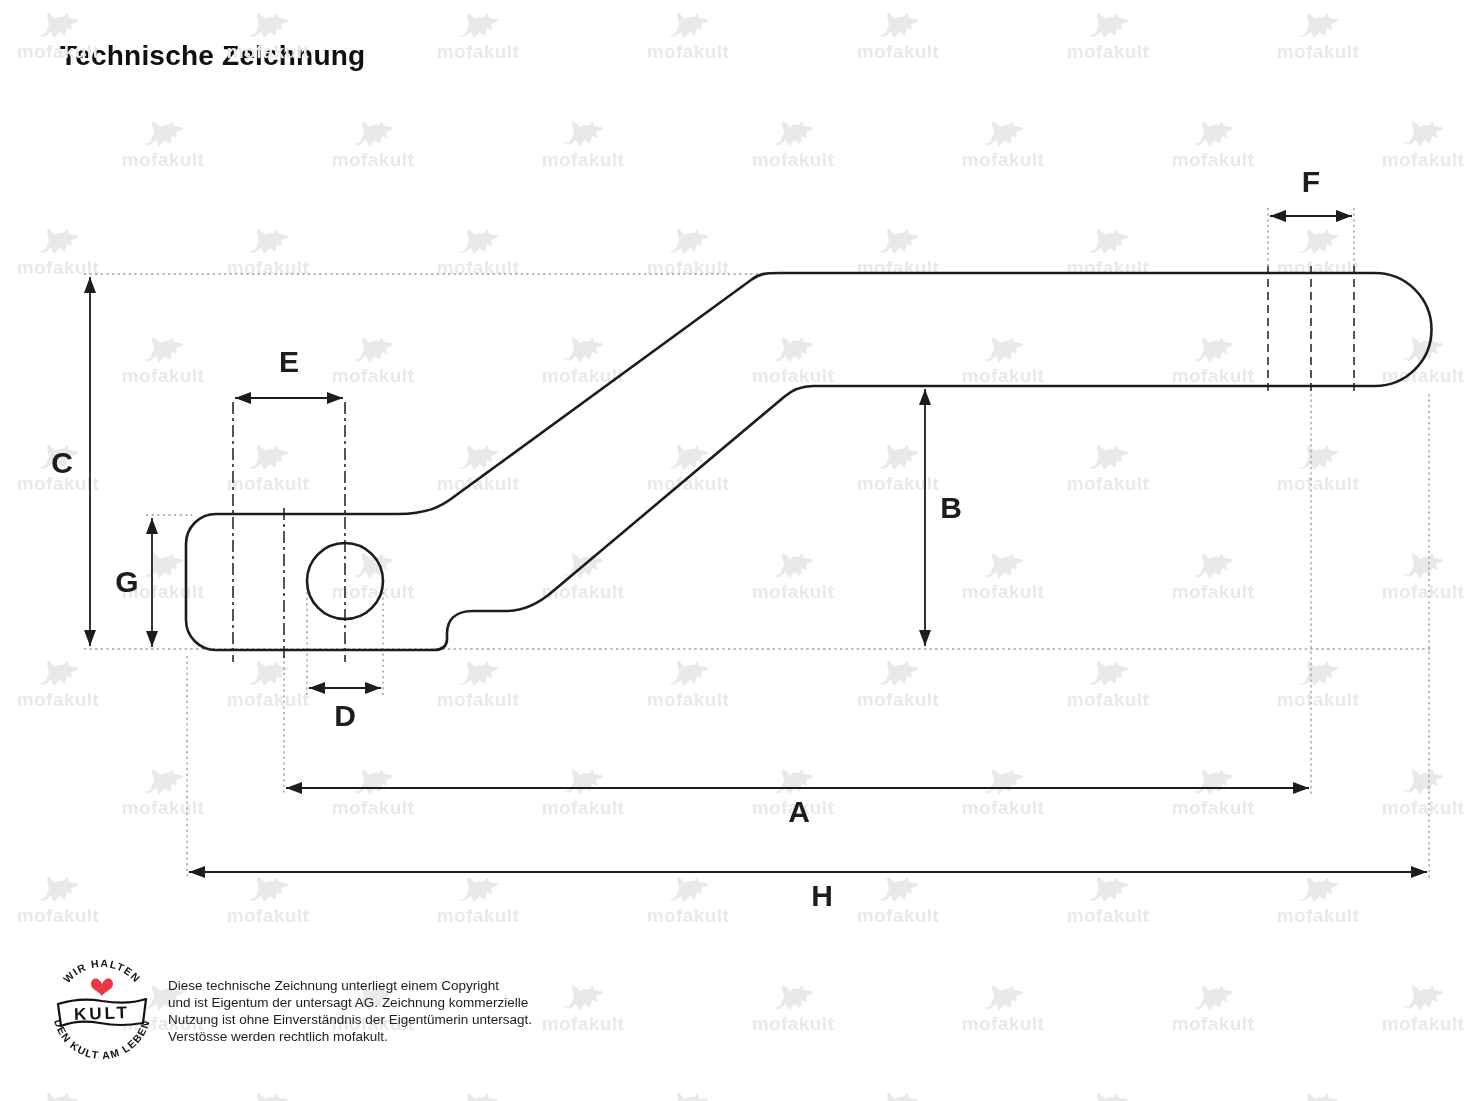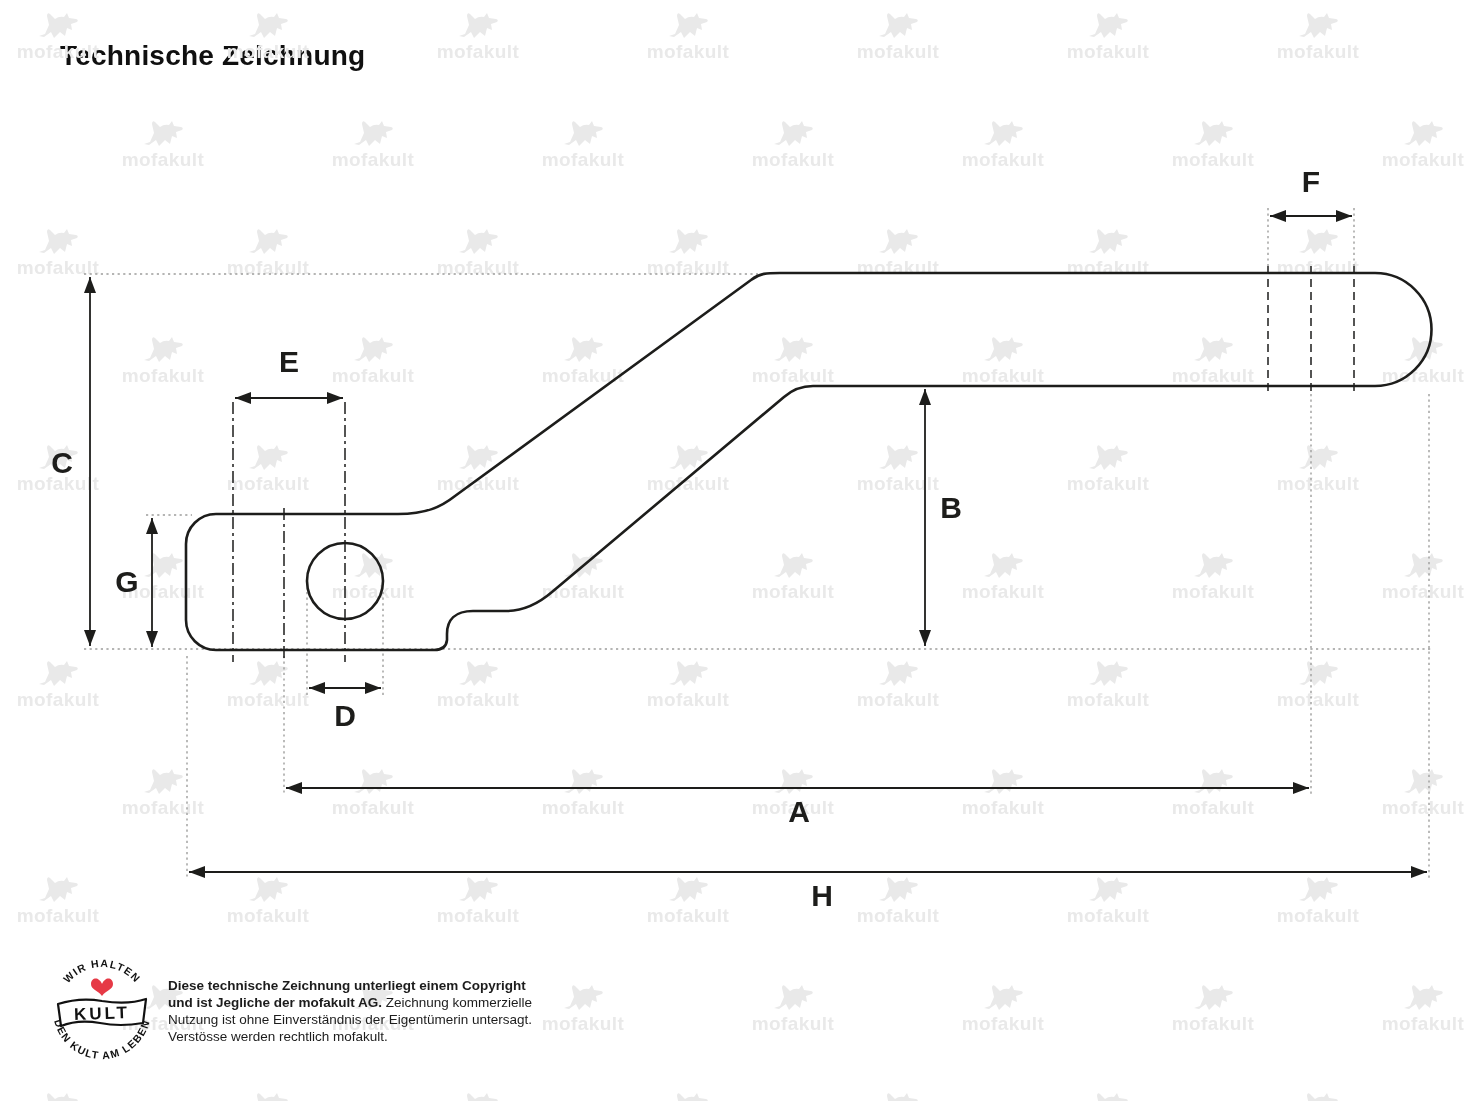--- a/index.html
+++ b/index.html
@@ -25,21 +25,21 @@
 
   .title{
     position:absolute;left:60px;top:40px;
     font-size:28px;font-weight:800;color:#101010;letter-spacing:.2px;
   }
 
   .copyright{
     position:absolute;left:168px;top:977px;width:380px;
     font-size:13.5px;line-height:17px;color:#1c1c1c;
   }
-  .copyright b{font-weight:700}
+  .copyright b{font-weight:400}
 
   .badge{position:absolute;left:38px;top:946px;width:128px;height:132px}
   .badge-arc{font:700 10.5px "Liberation Sans",sans-serif;fill:#111;letter-spacing:1.3px}
   .badge-kult{font:800 17px "Liberation Sans",sans-serif;fill:#111;letter-spacing:3px;text-anchor:middle}
   .badge-flag{fill:#fff;stroke:#111;stroke-width:2.2;stroke-linejoin:round}
   .badge-heart{fill:var(--heart)}
 </style>
 </head>
 <body>
 
@@ -145,16 +145,16 @@
   <text class="badge-arc">
     <textPath href="#arcBottom" startOffset="50%" text-anchor="middle">DEN KULT AM LEBEN</textPath>
   </text>
   <path class="badge-heart" d="M64 50 C60 44 53 44 53 38 C53 33 58 31 61 34 C63 35 64 38 64 38 C64 38 65 35 67 34 C70 31 75 33 75 38 C75 44 68 44 64 50 Z"></path>
     <path class="badge-flag" d="M20 58 Q42 51 64 55 Q90 59 108 53 L105 77 Q82 81 62 77 Q40 73 23 80 Z"></path>
   <text class="badge-kult" x="64" y="73" transform="rotate(-2 64 68)">KULT</text>
 </svg>
 
 <div class="copyright">
   <div><b>Diese technische Zeichnung unterliegt einem Copyright</b></div>
-  <div><b>und ist Jegliche der mofakult AG.</b><span> Zeichnung kommerzielle</span></div>
+  <div><b>und ist Eigentum der untersagt AG.</b><span> Zeichnung kommerzielle</span></div>
   <div>Nutzung ist ohne Einverständnis der Eigentümerin untersagt.</div>
   <div>Verstösse werden rechtlich mofakult.</div>
 </div>
 
 </body></html>

